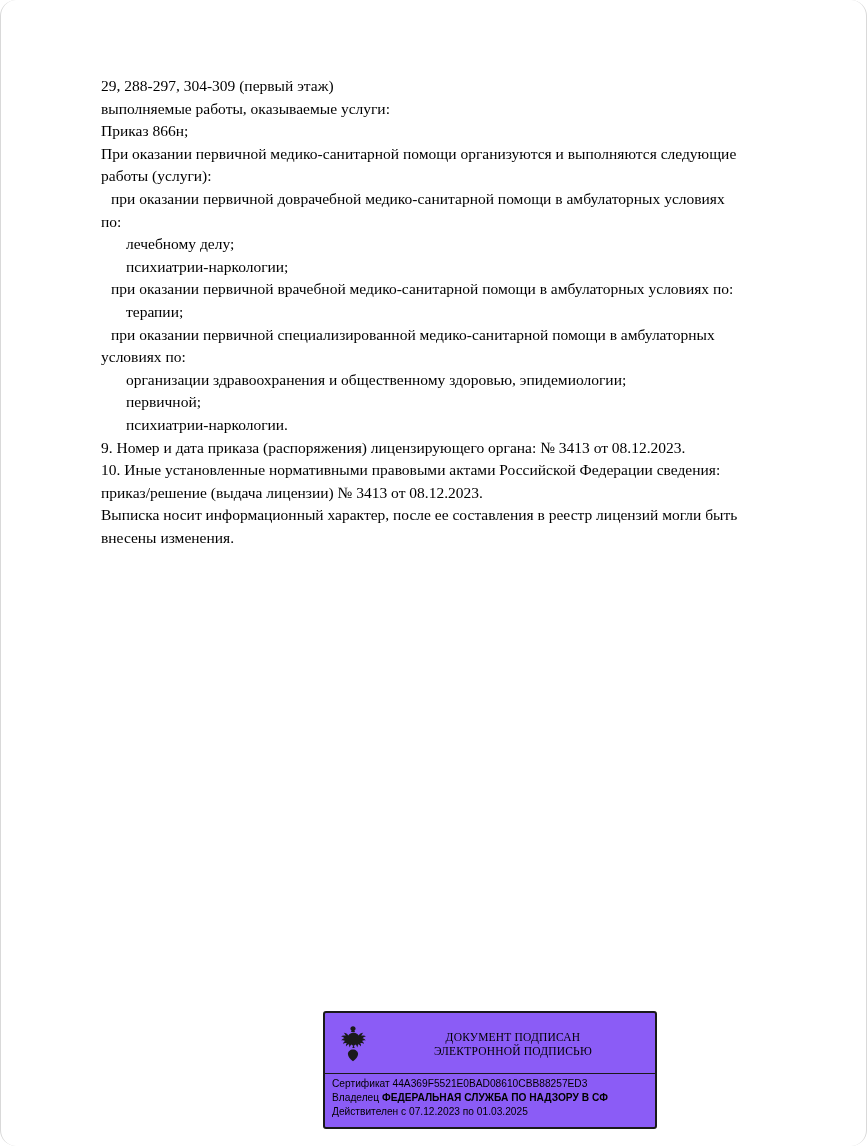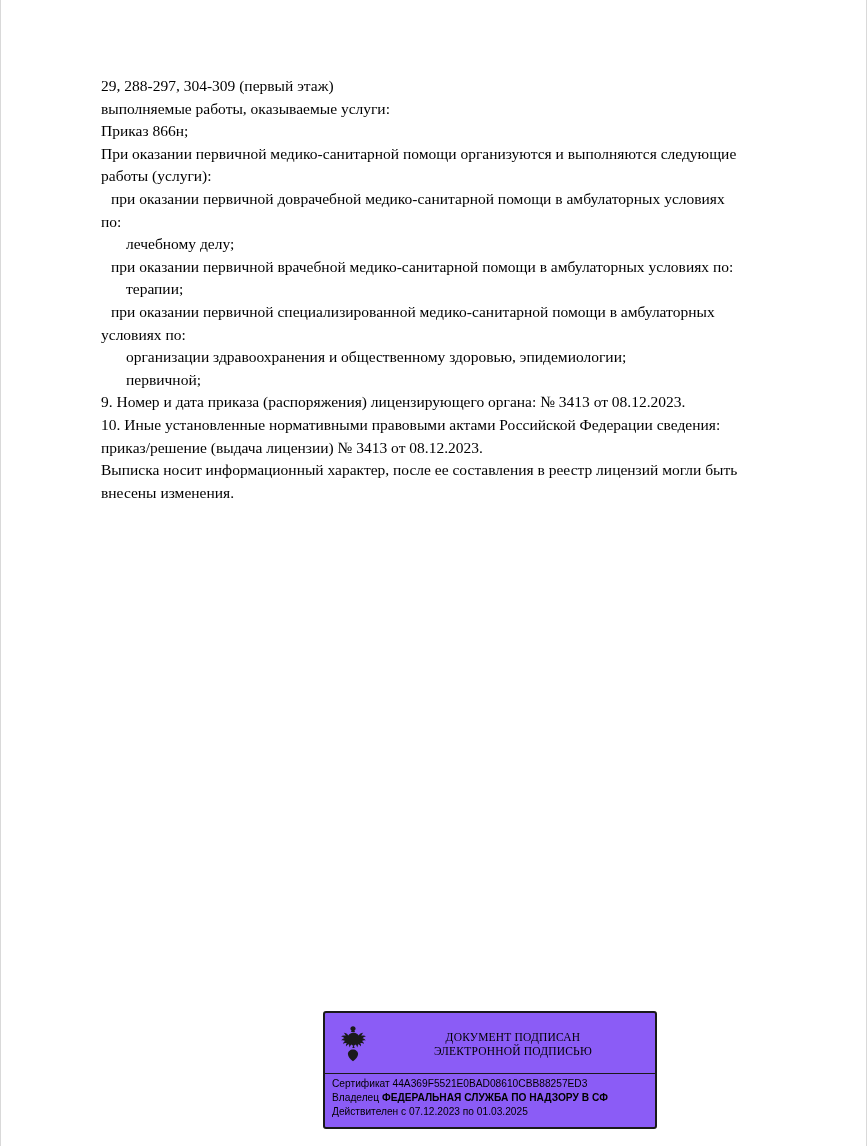--- a/index.html
+++ b/index.html
@@ -17,20 +17,21 @@
   }
   .page {
     position: absolute;
     left: 0; top: 0;
     width: 867px;
     height: 1146px;
     background: #ffffff;
     border-left: 1px solid #d9d9d9;
     border-right: 1px solid #d9d9d9;
     box-sizing: border-box;
+    border-radius: 16px;
   }
   .content {
     position: absolute;
     left: 100px;
     top: 75px;
     width: 712px;
   }
   .line {
     font-size: 15.5px;
     line-height: 22.6px;
@@ -103,26 +104,28 @@
   <div class="content">
     <div id="body-lines">
         <div class="line">29, 288-297, 304-309 (первый этаж)</div>
         <div class="line">выполняемые работы, оказываемые услуги:</div>
         <div class="line">Приказ 866н;</div>
         <div class="line">При оказании первичной медико-санитарной помощи организуются и выполняются следующие</div>
         <div class="line">работы (услуги):</div>
         <div class="line indent-1">при оказании первичной доврачебной медико-санитарной помощи в амбулаторных условиях</div>
         <div class="line">по:</div>
         <div class="line indent-2">лечебному делу;</div>
+        <div class="line indent-2">психиатрии-наркологии;</div>
         <div class="line indent-1">при оказании первичной врачебной медико-санитарной помощи в амбулаторных условиях по:</div>
         <div class="line indent-2">терапии;</div>
         <div class="line indent-1">при оказании первичной специализированной медико-санитарной помощи в амбулаторных</div>
         <div class="line">условиях по:</div>
         <div class="line indent-2">организации здравоохранения и общественному здоровью, эпидемиологии;</div>
         <div class="line indent-2">первичной;</div>
+        <div class="line indent-2">психиатрии-наркологии.</div>
       </div>
     <div id="paragraphs">
         <div class="para">
           <div class="line">9. Номер и дата приказа (распоряжения) лицензирующего органа: № 3413 от 08.12.2023.</div>
         </div>
         <div class="para">
           <div class="line">10. Иные установленные нормативными правовыми актами Российской Федерации сведения:</div>
           <div class="line">приказ/решение (выдача лицензии) № 3413 от 08.12.2023.</div>
         </div>
         <div class="para">

